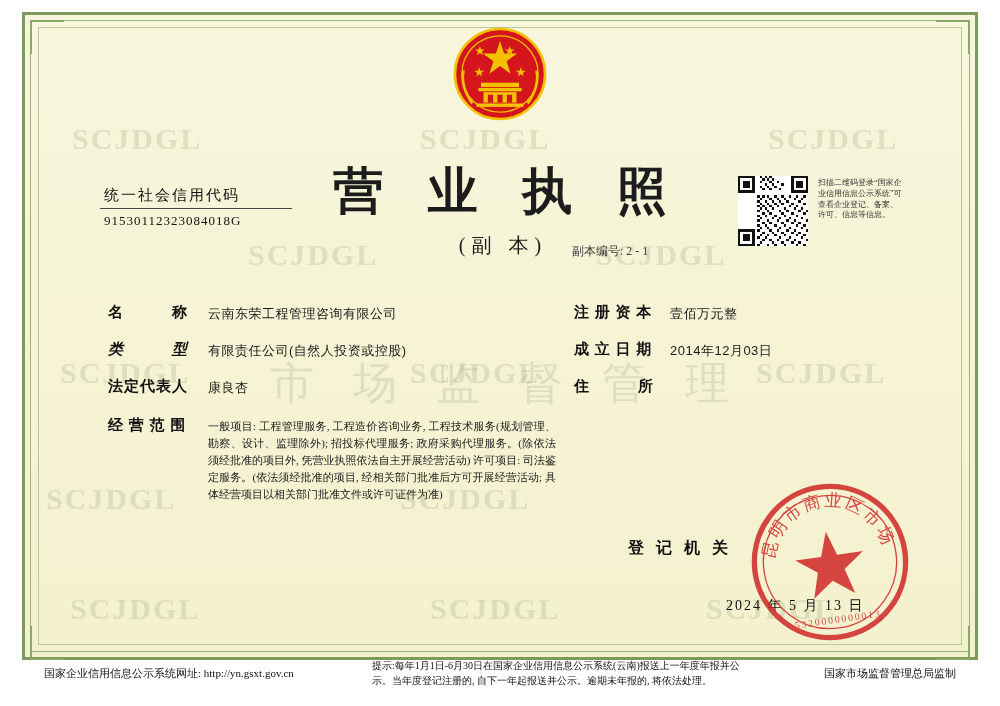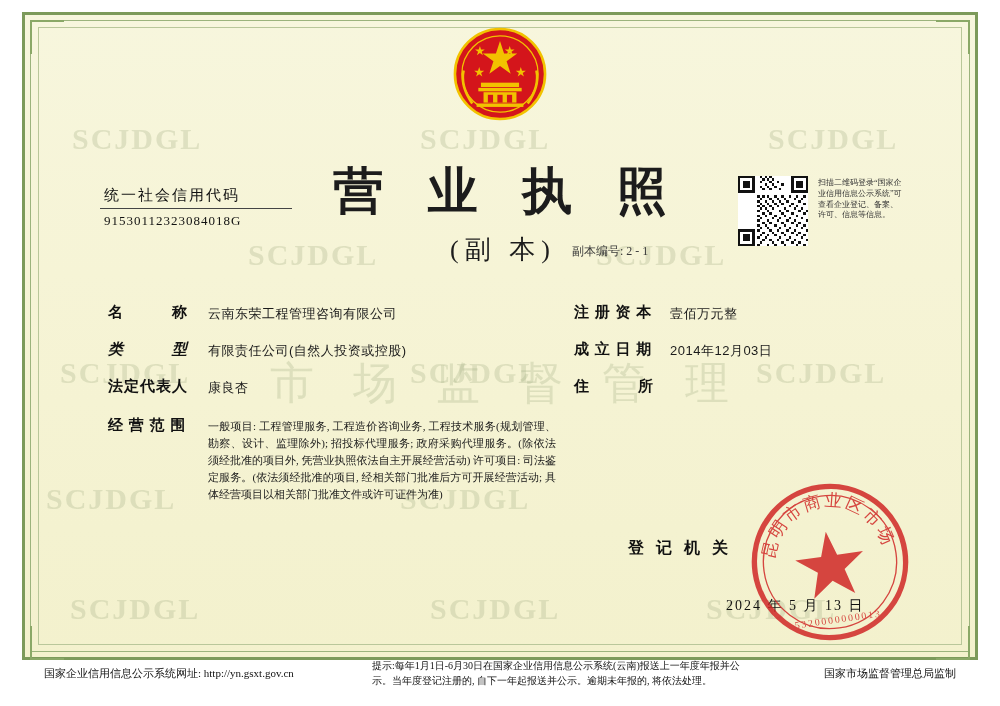--- a/index.html
+++ b/index.html
@@ -107,21 +107,21 @@
     letter-spacing: 16px;
     text-indent: 16px;
   }
   .subtitle {
     position: absolute;
     left: 0;
     right: 0;
     top: 232px;
     text-align: center;
     font-family: "Liberation Serif", serif;
-    font-size: 26px;
+    font-size: 20px;
     color: #1c1c1c;
     letter-spacing: 6px;
     text-indent: 6px;
   }
   .copy-no {
     position: absolute;
     left: 572px;
     top: 243px;
     font-size: 12px;
     color: #3a3a3a;

